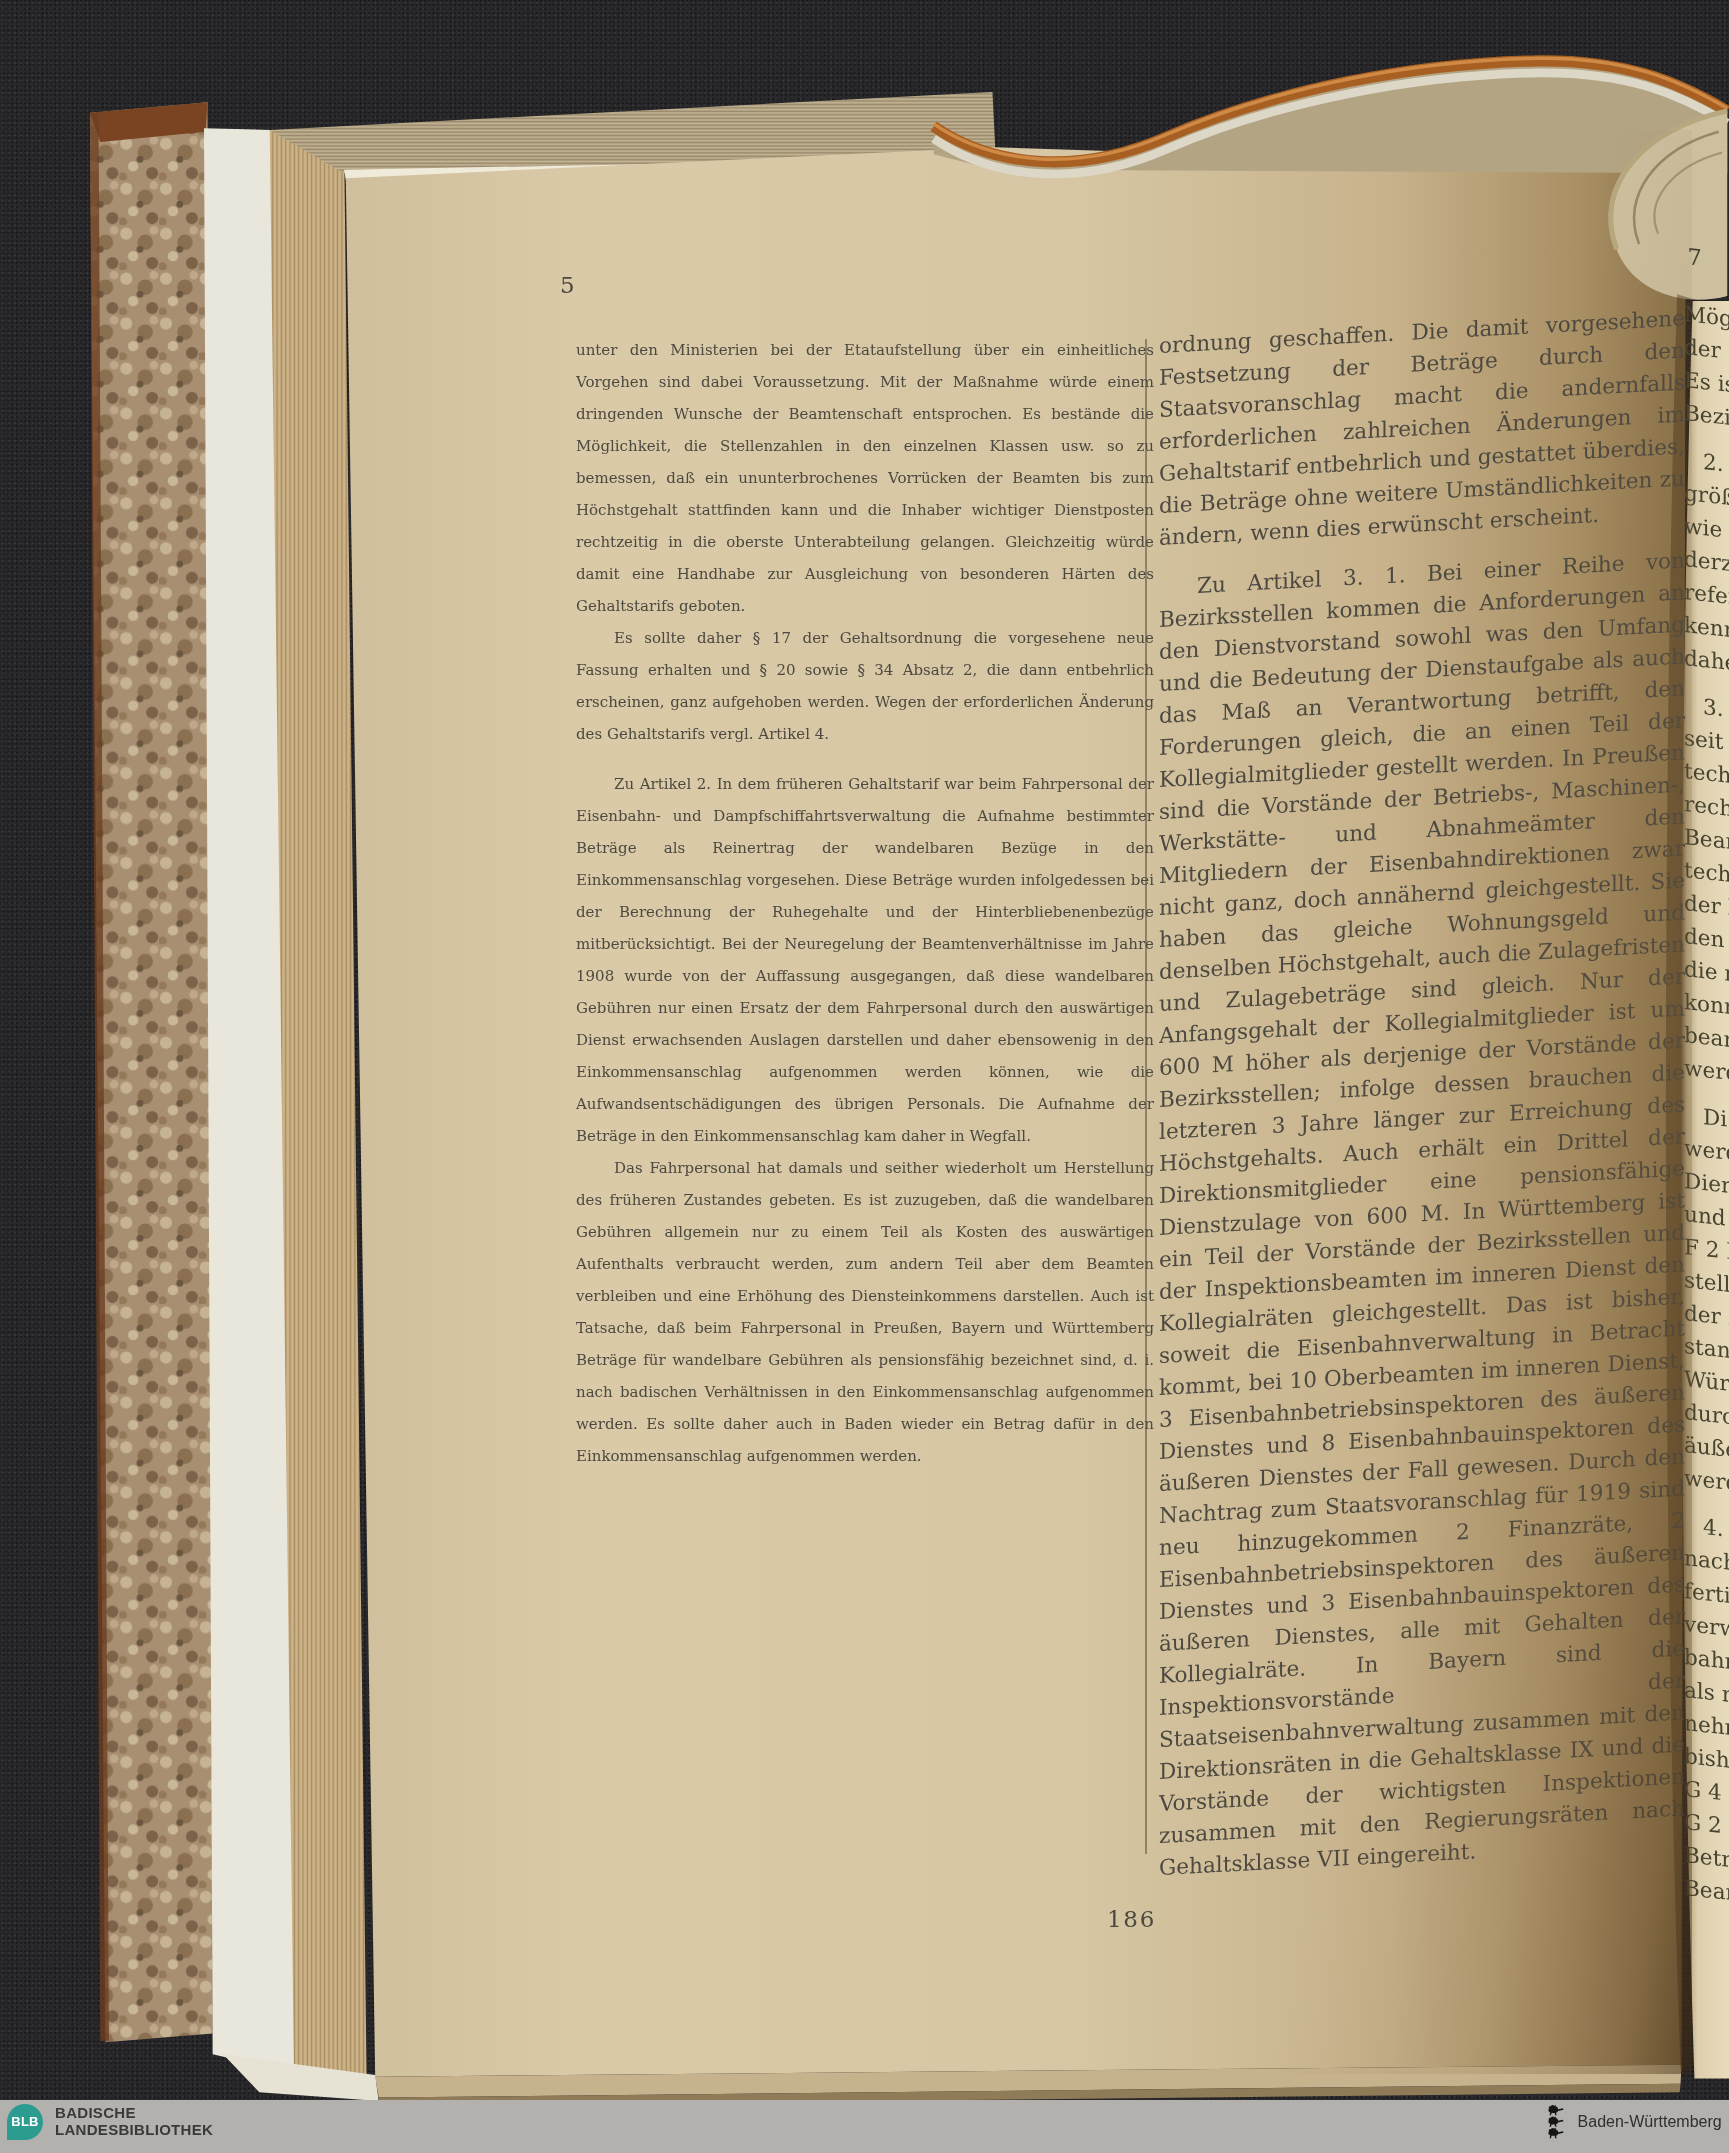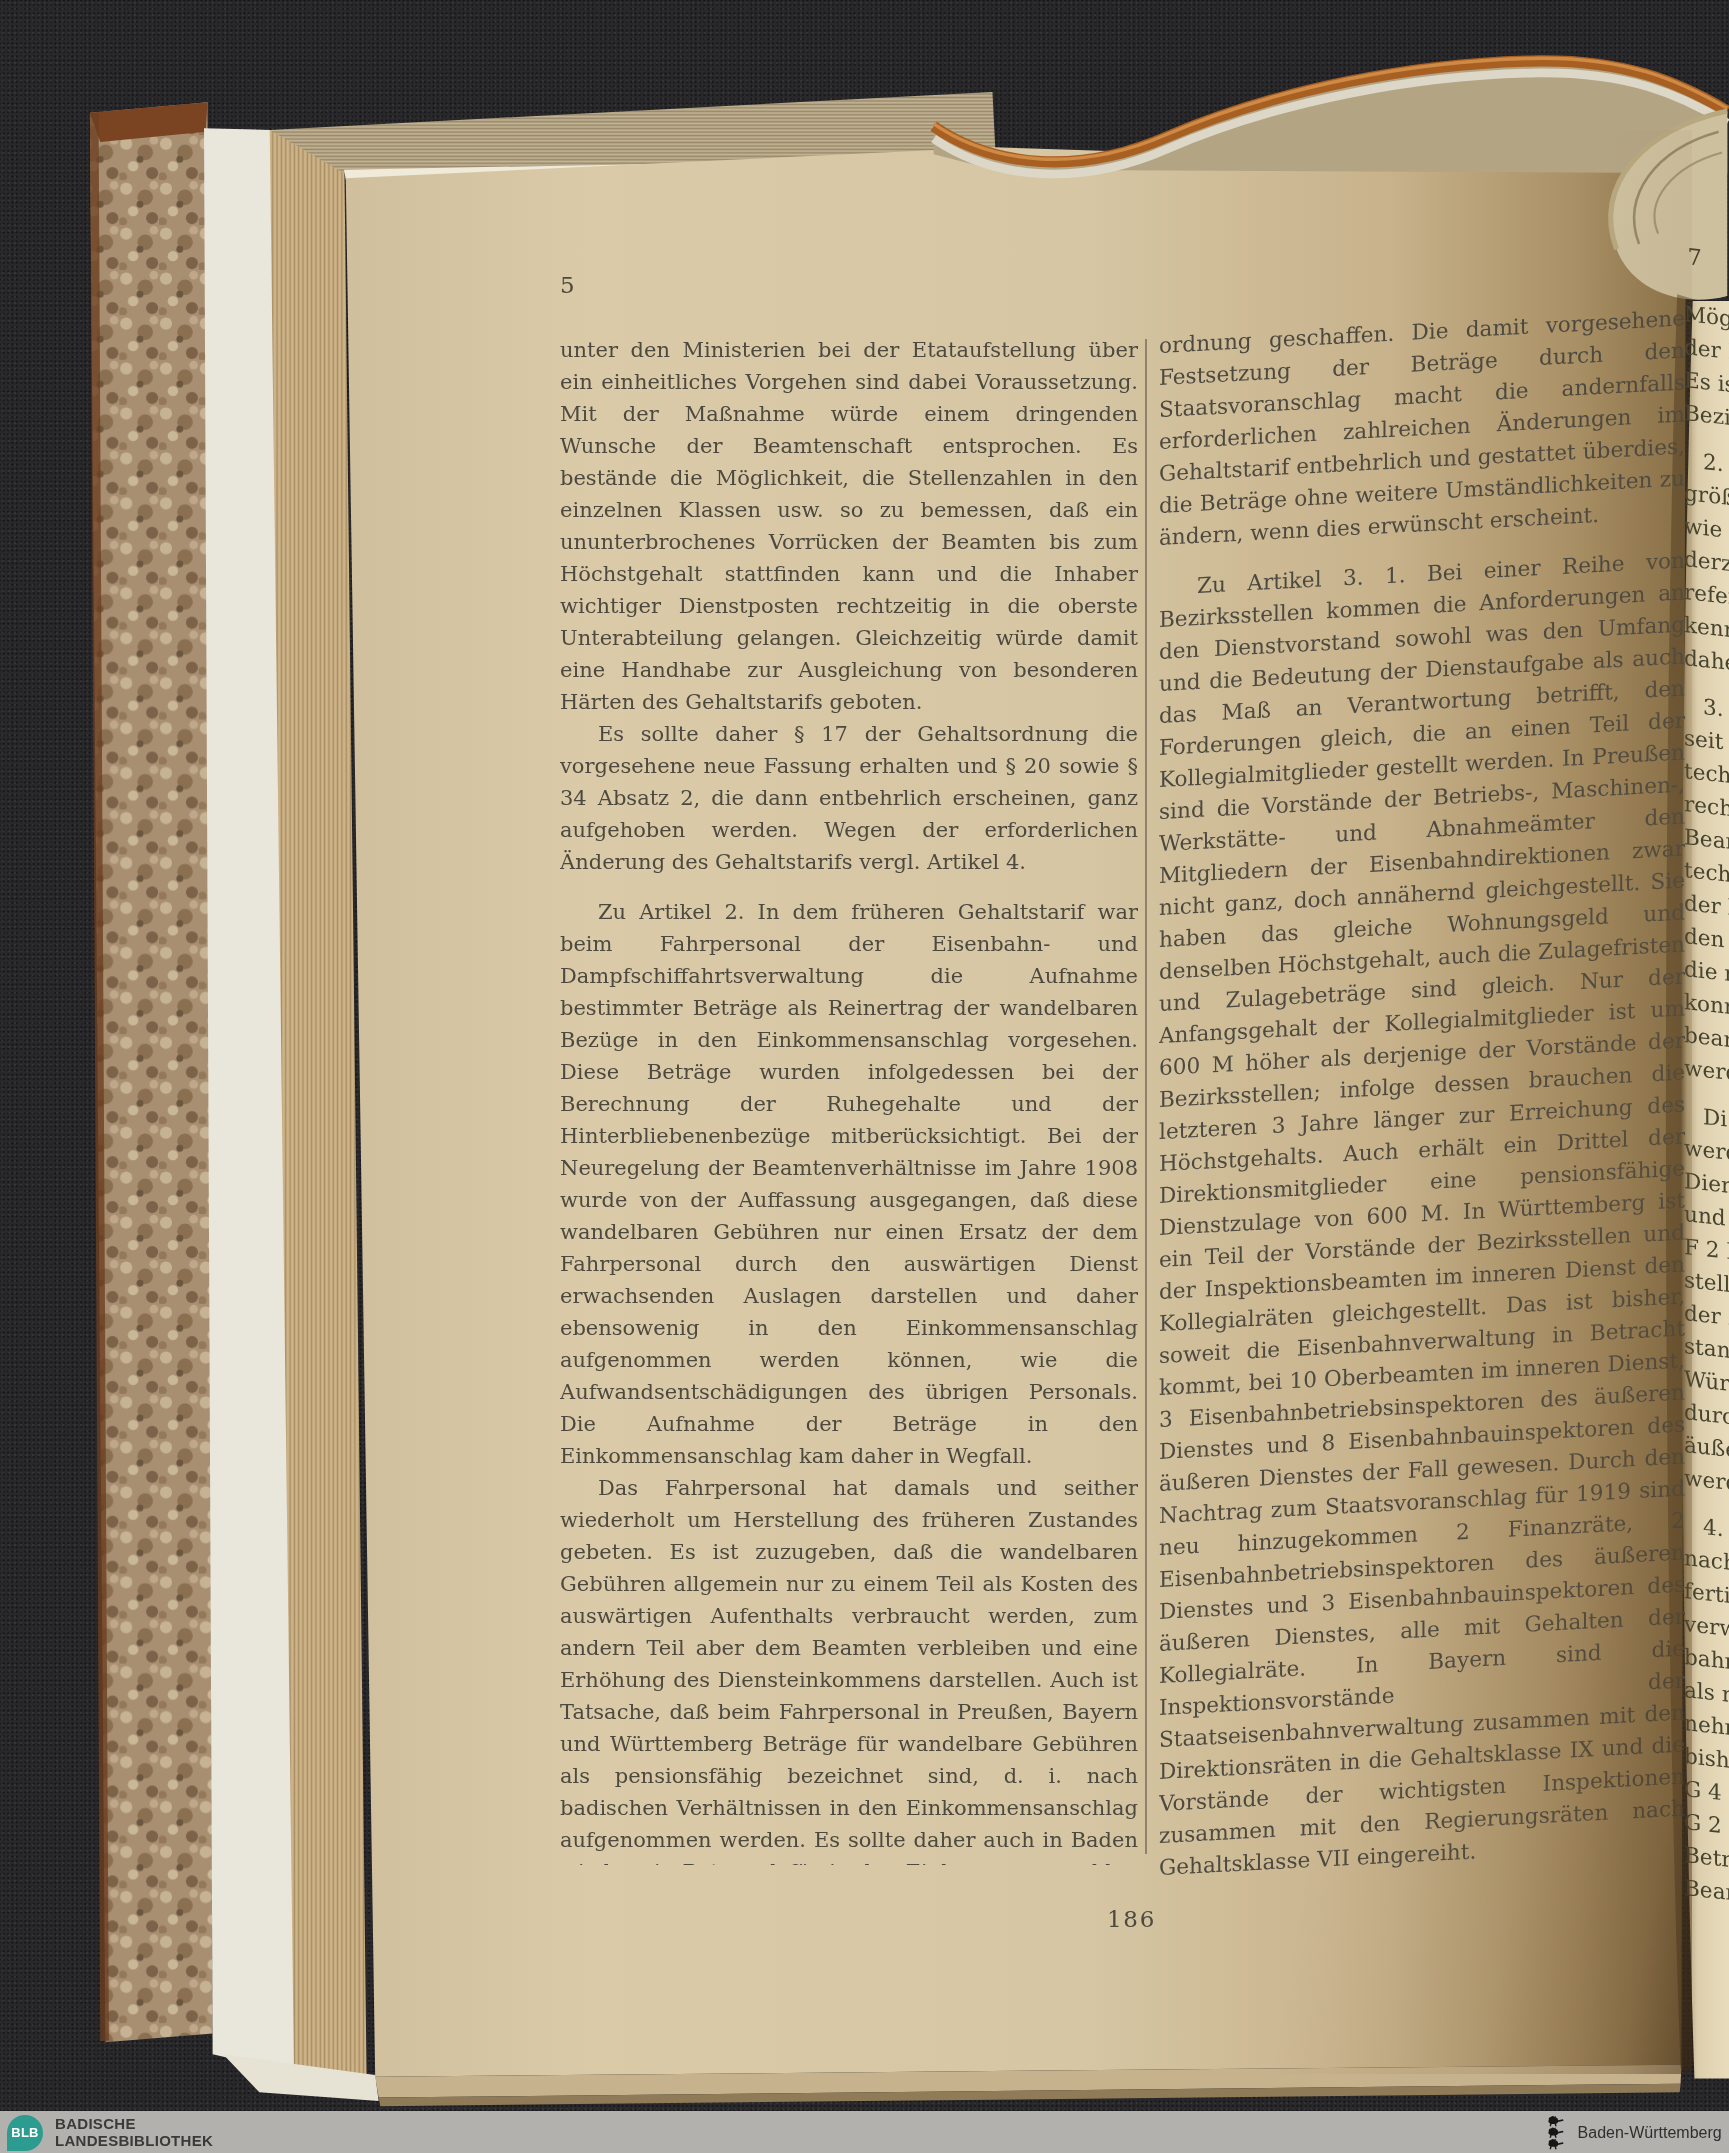--- a/index.html
+++ b/index.html
@@ -10,39 +10,39 @@
       radial-gradient(rgba(255,255,255,.05) 0.9px, transparent 1.4px),
       radial-gradient(rgba(0,0,0,.42) 0.9px, transparent 1.3px);
     background-size:6px 6px,4.3px 4.3px;
     background-position:0 0,1.7px 2.6px;
   }
   .bg-svg{position:absolute;left:0;top:0;z-index:0;}
   .ink{font-family:"DejaVu Serif",serif;color:#4c4940;}
   .textlayer{position:absolute;left:0;top:0;width:1729px;height:2154px;z-index:2;}
   #num5{position:absolute;left:560px;top:272px;font-size:23px;}
   #num186{position:absolute;left:1107px;top:1906px;font-size:23px;letter-spacing:1.7px;}
-  #colL{position:absolute;left:560px;top:334px;width:578px;height:1531px;overflow:hidden;
-        font-size:21px;line-height:32px;text-align:justify;}
+  #colL{position:absolute;left:576px;top:334px;width:578px;height:1531px;overflow:hidden;
+        font-size:15px;line-height:32px;text-align:justify;}
   #colR{position:absolute;left:1159px;top:330px;width:526px;height:1556px;overflow:hidden;
         font-size:21.6px;line-height:32px;text-align:justify;
         transform:skewY(-3deg);transform-origin:0 0;}
   #colL p,#colR p{margin:0;text-indent:38px;}
   #colL p.noind,#colR p.noind{text-indent:0;}
   #colL p.gap,#colR p.gap{margin-top:18px;}
   #rule{position:absolute;left:1145px;top:339px;width:1.7px;height:1515px;background:rgba(86,80,64,.55);}
   #sliver{position:absolute;left:1684px;top:240px;width:45px;font-size:21.6px;line-height:33px;
           transform:skewY(6deg);transform-origin:0 0;color:#46432f;}
   #num7{margin:0 0 24px 3.5px;font-size:22.5px;}
   .frag{margin:0;white-space:nowrap;}
   .frag.ind{padding-left:19px;}
   .frag.gap{margin-top:14px;}
   #curve-shade{position:absolute;left:1152px;top:130px;width:540px;height:1944px;z-index:3;pointer-events:none;
      background:linear-gradient(100deg, rgba(0,0,0,0) 52%, rgba(124,96,58,.16) 76%, rgba(92,66,34,.34) 92%, rgba(58,38,18,.5) 100%);}
   
-  #footer{position:absolute;left:0;bottom:0;width:1729px;height:43px;background:#b2b1ad;z-index:10;
+  #footer{position:absolute;left:0;bottom:0;width:1729px;height:54px;background:#b2b1ad;z-index:10;
           font-family:"Liberation Sans",sans-serif;}
   .badge{position:absolute;left:7px;top:3.5px;width:36px;height:36px;background:#2b9c8f;
          border-radius:52% 52% 52% 0;display:flex;align-items:center;justify-content:center;
          color:#ffffff;font-weight:bold;font-size:13px;letter-spacing:0.3px;}
   .libname{position:absolute;left:55px;top:5.2px;color:#3a3a38;font-weight:bold;
            font-size:15px;line-height:16.4px;letter-spacing:0.3px;}
   .bw-group{position:absolute;left:1543px;top:3.5px;height:36px;display:flex;align-items:center;}
   .bw-label{color:#2f2f2d;font-size:16px;margin-left:8.6px;}
 </style>
 </head>

